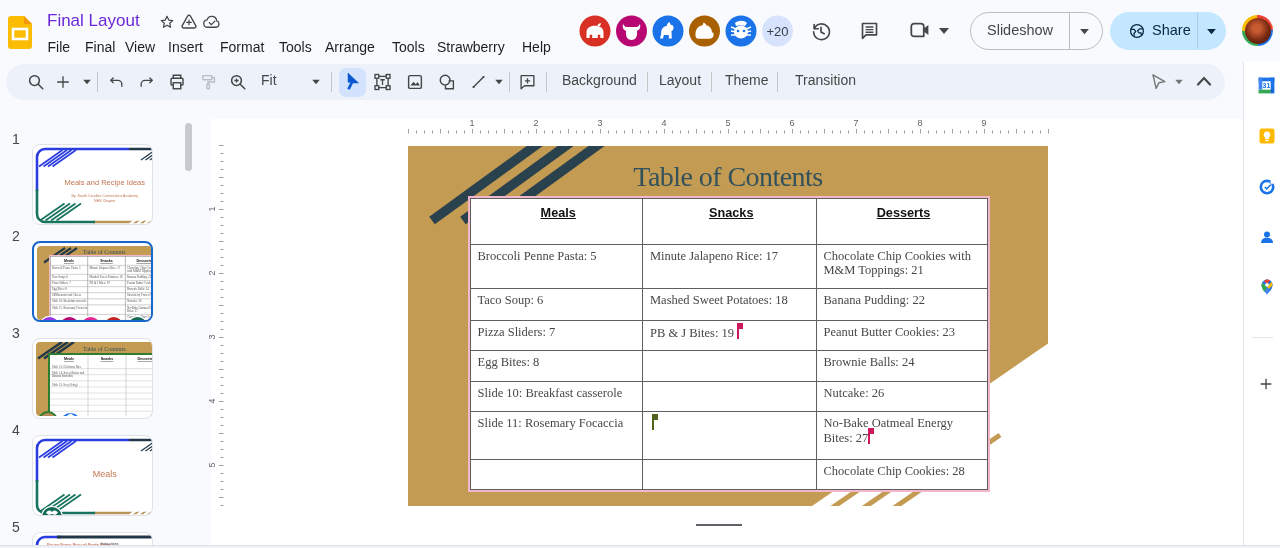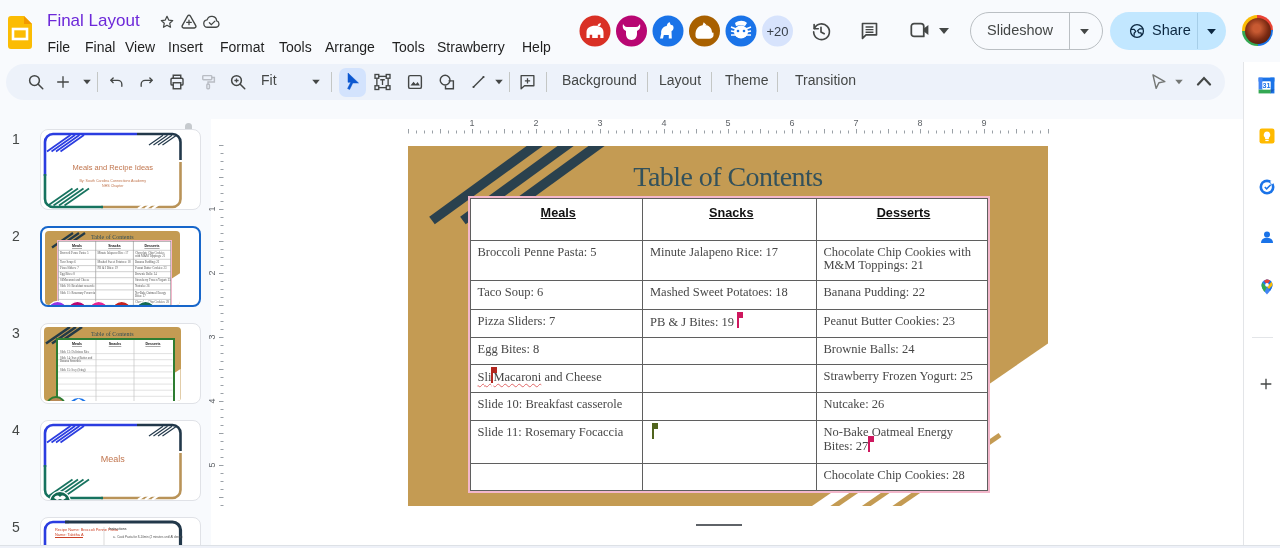--- a/index.html
+++ b/index.html
@@ -19,21 +19,21 @@
 #slide { position:absolute; left:408px; top:145.5px; width:640px; height:360px; background:#c49b53; }
 #slidetitle { position:absolute; left:0; top:15px; width:640px; text-align:center; font-family:"Liberation Serif",serif; font-size:28px; letter-spacing:-0.55px; color:#33515b; }
 
 #toc { position:absolute; left:469.5px; top:197.5px; width:517px; height:292px; border-collapse:collapse; table-layout:fixed; background:#fff; box-shadow:0 0 0 2px #f3b7cb; }
 #toc td { border:1px solid #5f5f5f; vertical-align:top; padding:5px 3px 0 7px; font-family:"Liberation Serif",serif; font-size:12.5px; line-height:13.9px; color:#474747; overflow:hidden; }
 #toc td.hd { text-align:center; font-family:"Liberation Sans",sans-serif; font-weight:bold; font-size:12.7px; color:#111; text-decoration:underline; padding-top:8px; }
 .caret { display:inline-block; position:relative; width:2px; height:13px; vertical-align:-2px; }
 .caret i { position:absolute; left:0; top:-3px; width:2px; height:16px; }
 .caret b { position:absolute; left:1px; top:-3px; width:5px; height:6px; }
 
-.thumb { position:absolute; left:40px; width:161px; height:81px; background:#fff; border:1px solid #e0e2e7; border-radius:8px; overflow:hidden; }
+.thumb { position:absolute; left:32px; width:121px; height:81px; background:#fff; border:1px solid #e0e2e7; border-radius:8px; overflow:hidden;margin-top:15px; }
 .tnum { position:absolute; left:12px; font-size:14px; color:#444746; }
 
 #rightbar { position:absolute; left:1243px; top:62px; width:37px; height:483px; background:#ffffff; border-left:1px solid #e3e5e8; }
 
 #bottomstrip { position:absolute; left:0; top:545px; width:1280px; height:3px; background:#eef1f8; border-top:1px solid #dde1e6; }
 </style>
 </head>
 <body>
 
 <div id="topbar">
@@ -438,25 +438,20 @@
   <tr style="height:27.5px">
         <td>Pizza Sliders: 7</td>
         <td>PB &amp; J Bites: 19&nbsp;<span class="caret"><i style="background:#ce185e"></i><b style="background:#ce185e"></b></span></td>
         <td>Peanut Butter Cookies: 23</td>
       </tr>
   <tr style="height:27.5px">
         <td>Egg Bites: 8</td>
         <td></td>
         <td>Brownie Balls: 24</td>
       </tr>
-  <tr style="height:27.5px">
-        <td><span style="text-decoration:underline wavy #e06666 1px;text-underline-offset:2px;">Sli<span class="caret"><i style="background:#b3261e"></i><b style="background:#b3261e"></b></span>Macaroni</span> and Cheese</td>
-        <td></td>
-        <td>Strawberry Frozen Yogurt: 25</td>
-      </tr>
   <tr style="height:28px">
         <td>Slide 10: Breakfast casserole</td>
         <td></td>
         <td>Nutcake: 26</td>
       </tr>
   <tr style="height:43px">
         <td>Slide 11: Rosemary Focaccia</td>
         <td><span class="caret" style="margin-left:2px"><i style="background:#50641d"></i><b style="background:#50641d"></b></span></td>
         <td>No-Bake Oatmeal Energy Bites: 27<span class="caret"><i style="background:#ce185e"></i><b style="background:#ce185e"></b></span></td>
       </tr>

